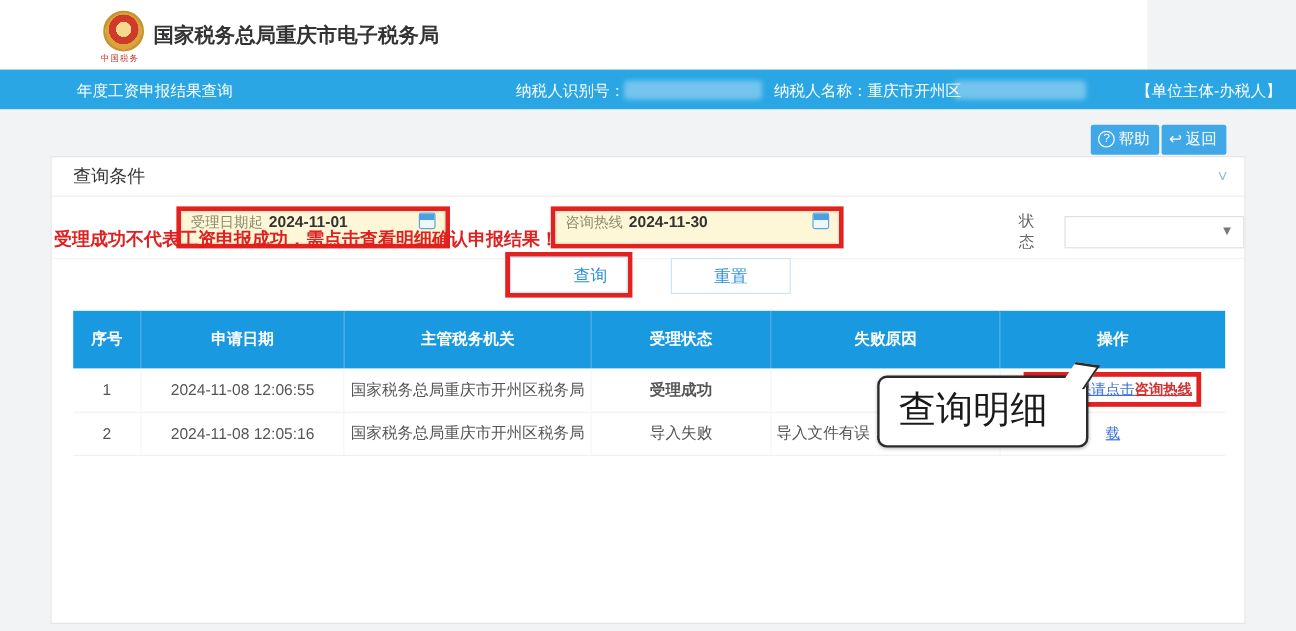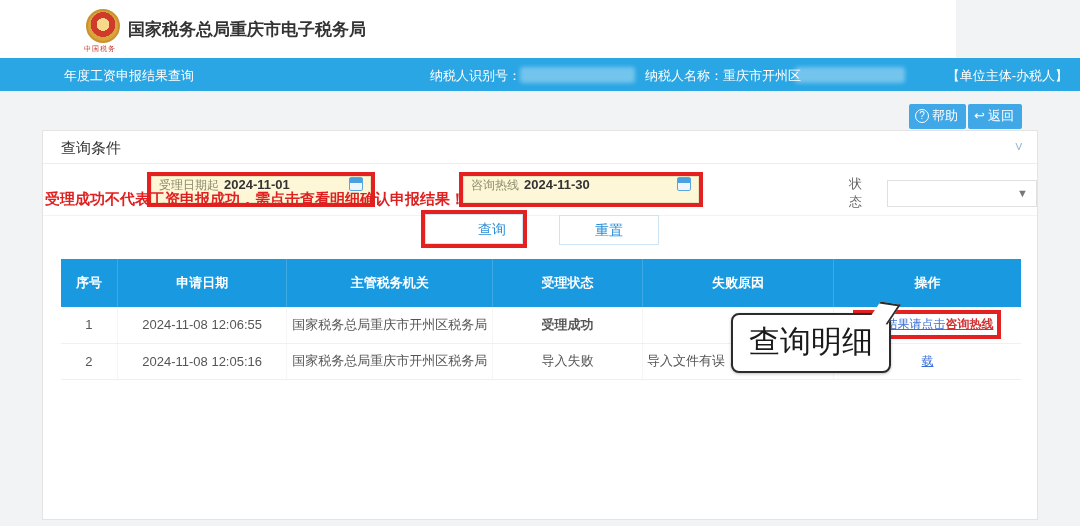--- a/index.html
+++ b/index.html
@@ -75,21 +75,21 @@
   .result-table td:last-child { border-right:none; }
   .status-success { color:#e02a2a; font-weight:bold; }
   .reason-cell { font-size:12px; color:#777; white-space:nowrap; overflow:hidden; }
   .action-link { font-size:12px; text-decoration:underline; cursor:pointer; }
   .link-blue { color:#3a6fd8; }
   .link-red { color:#d03030; font-weight:bold; }
   .action-red-box { display:inline-block; padding:2px 4px; }
 
   
   .callout { position:absolute; left:688px; top:182px; background:#fff; border:2px solid #2b2b2b;
-             border-radius:8px; padding:6px 16px 8px 16px; font-size:31px; color:#1a1a1a;
+             border-radius:8px; padding:6px 32px 8px 16px; font-size:31px; color:#1a1a1a;
              box-shadow:0 1px 3px rgba(0,0,0,0.25); z-index:6; white-space:nowrap; }
   .callout-tail { position:absolute; right:-6px; top:-12px; width:22px; height:20px; background:#fff;
                   border-right:2px solid #2b2b2b; border-top:2px solid #2b2b2b;
                   transform:skewX(-28deg) rotate(8deg); z-index:5; }
 </style>
 </head>
 <body>
 
 <div class="page">
 

